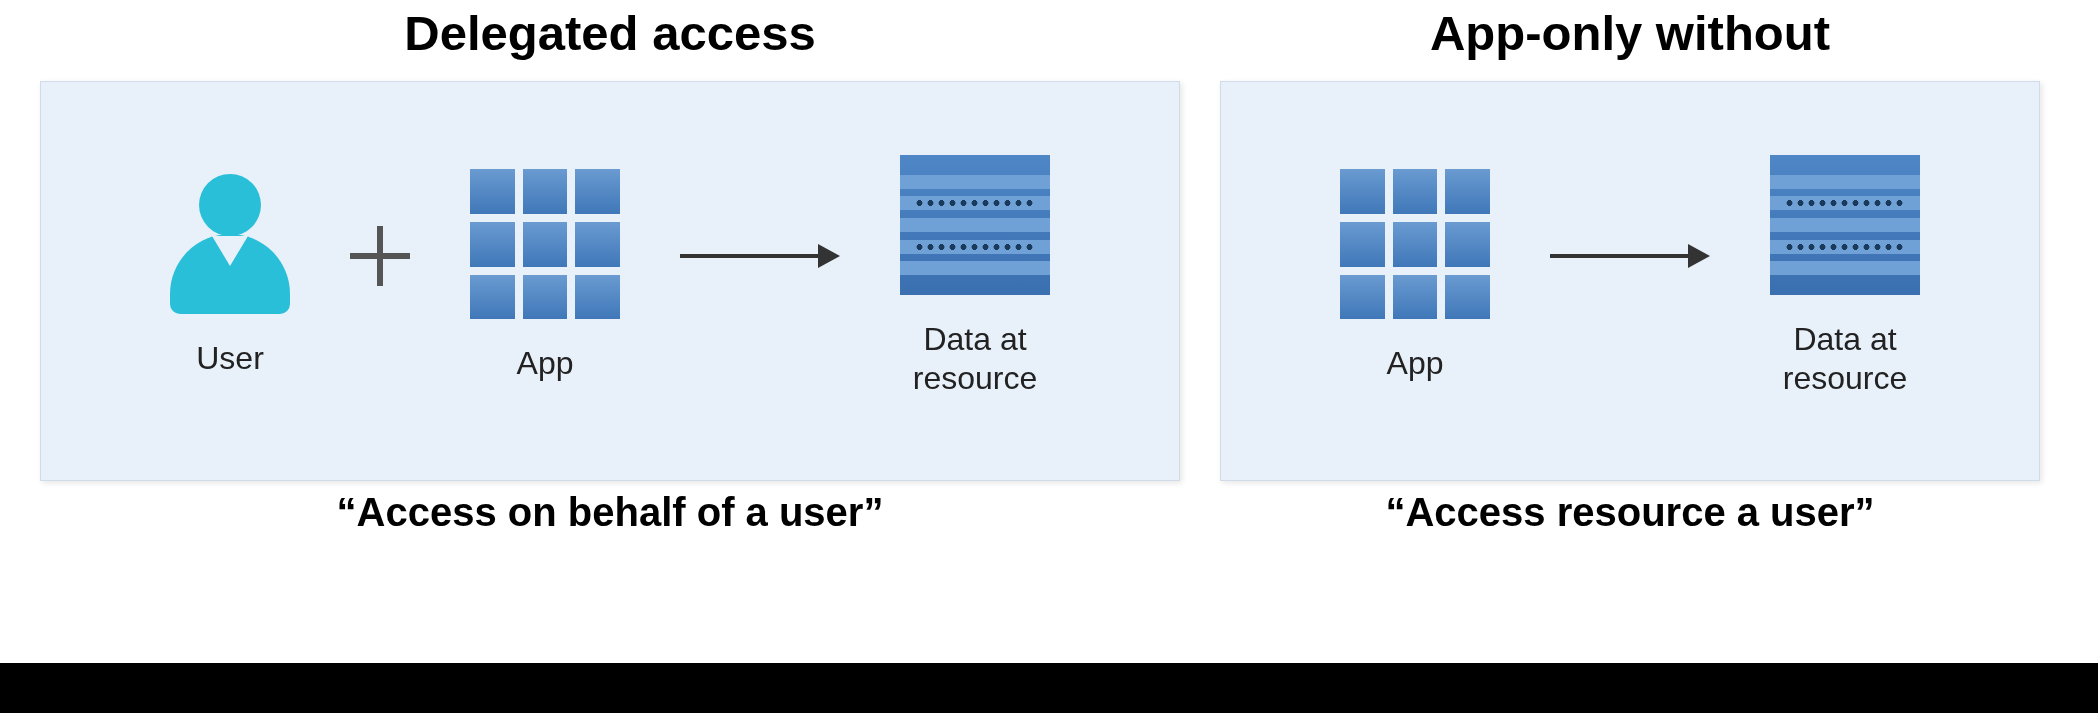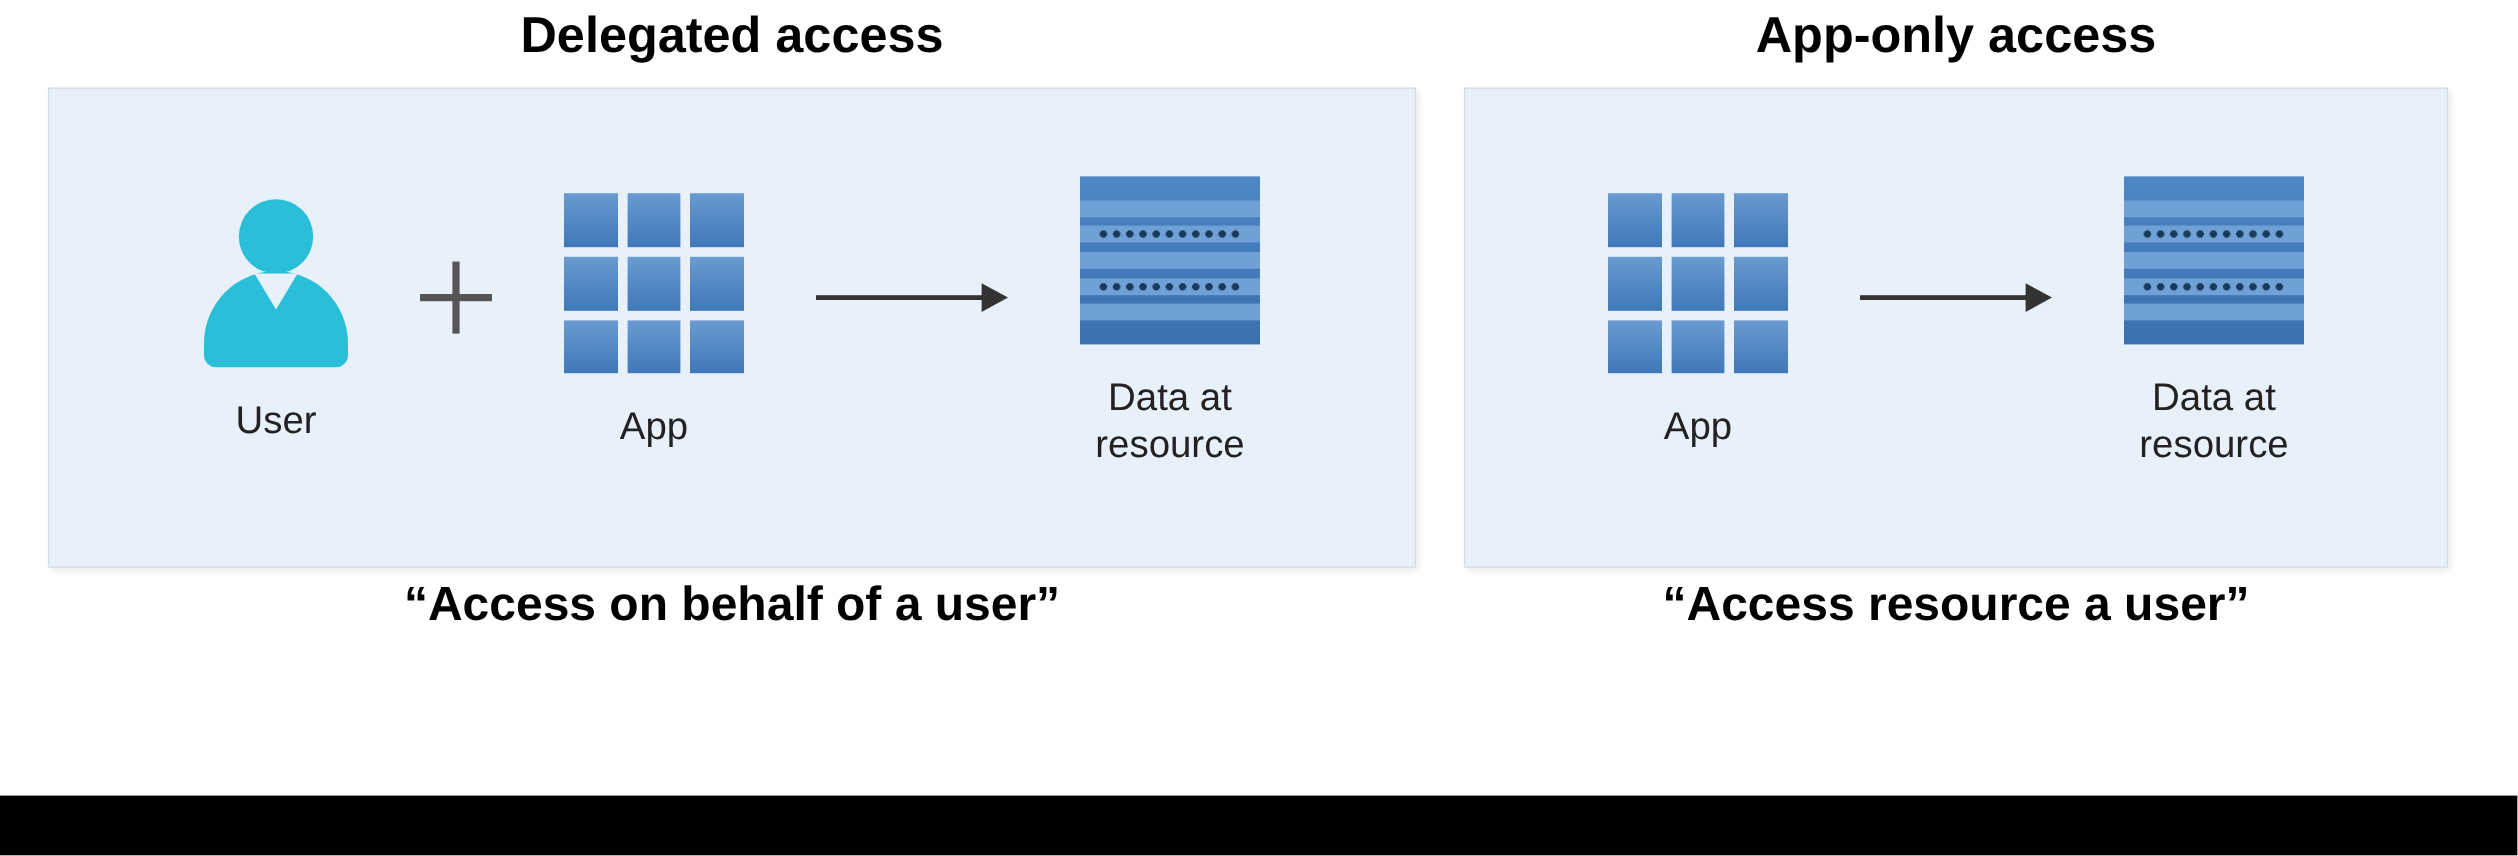--- a/index.html
+++ b/index.html
@@ -15,21 +15,21 @@
     gap: 40px;
     padding: 0 40px;
     align-items: flex-start;
   }
   .panel-wrapper {
     display: flex;
     flex-direction: column;
     align-items: center;
   }
   .panel-title {
-    font-size: 42px;
+    font-size: 49px;
     font-weight: 900;
     color: #000;
     margin-bottom: 20px;
     margin-top: 5px;
   }
   .panel {
     background: #e8f1f9;
     border: 1px solid #d0dce8;
     box-shadow: 2px 2px 6px rgba(0,0,0,0.1);
     padding: 60px 60px 70px 60px;
@@ -249,21 +249,21 @@
         </div>
         <div class="item-label" style="white-space:pre-line;">Data at
 resource</div>
       </div>
 
     </div>
     <div class="caption">“Access on behalf of a user”</div>
   </div>
 
   <div class="panel-wrapper">
-    <div class="panel-title">App-only access</div>
+    <div class="panel-title">App-only without</div>
     <div class="panel panel-right">
 
       <div class="item">
         <div class="app-icon">
           <div></div>
             <div></div>
             <div></div>
           <div></div>
             <div></div>
             <div></div>

